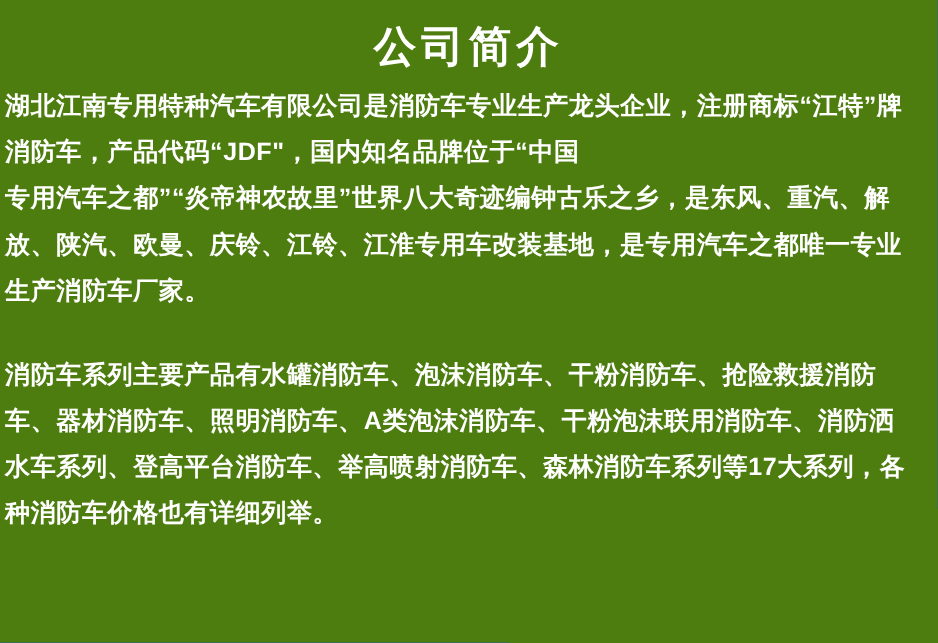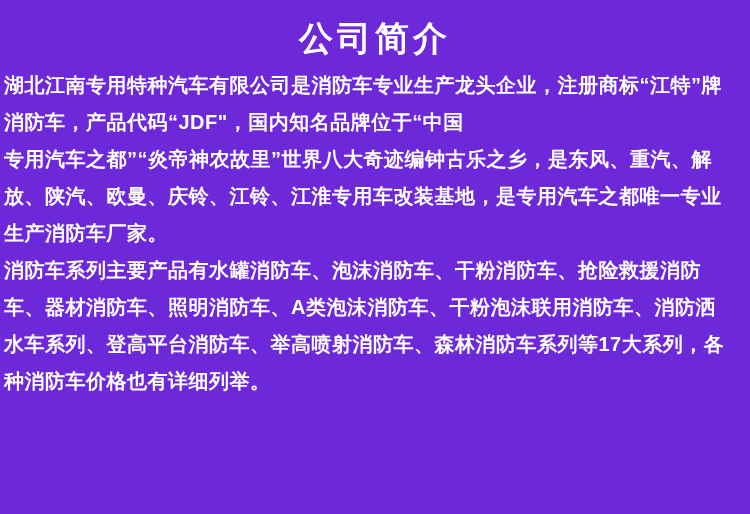--- a/index.html
+++ b/index.html
@@ -10,21 +10,21 @@
     width: 750px;
     height: 514px;
     background: #2060c8;
     font-family: "Liberation Sans", sans-serif;
     overflow: hidden;
   }
   .page {
     position: relative;
     width: 750px;
     height: 514px;
-    background: #6d28d9;
+    background: #4d7c0f;
     box-sizing: border-box;
   }
   .title {
     text-align: center;
     color: #ffffff;
     font-size: 34px;
     font-weight: bold;
     letter-spacing: 4px;
     padding-top: 18px;
     padding-bottom: 8px;
@@ -36,20 +36,21 @@
   .para {
     color: #ffffff;
     font-size: 20px;
     font-weight: bold;
     line-height: 37px;
     letter-spacing: 0.5px;
     margin: 0;
     white-space: pre-wrap;
   }
   .para + .para {
+    margin-top: 30px;
   }
 </style>
 </head>
 <body>
 
 <div class="page">
 
   <div class="title">公司简介</div>
 
   <div class="body-text">

